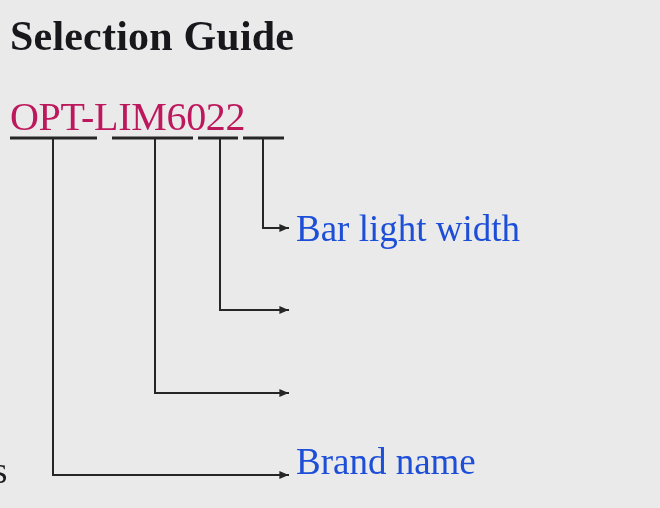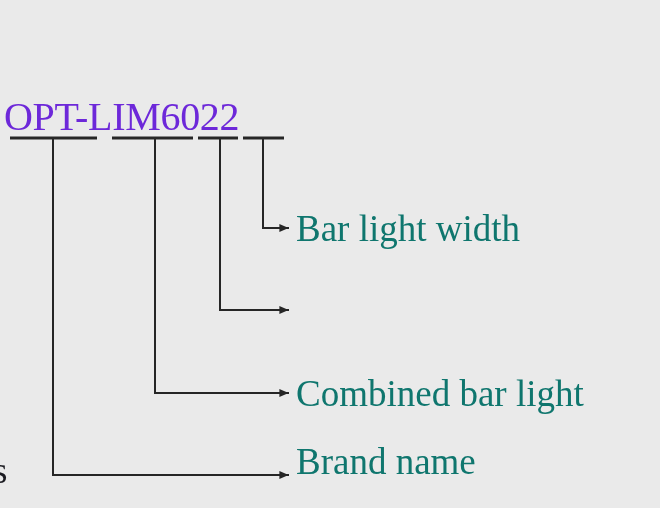--- a/index.html
+++ b/index.html
@@ -33,66 +33,67 @@
     font-weight: bold;
     line-height: 48px;
     letter-spacing: 0.2px;
     white-space: nowrap;
     color: #17171c;
   }
 
   
   .part-number {
     position: absolute;
-    left: 4px;
+    left: 10px;
     top: 94px;
     font-size: 40px;
     font-weight: normal;
     line-height: 46px;
     letter-spacing: -0.3px;
     white-space: nowrap;
-    color: #6d28d9;
+    color: #be185d;
   }
 
   
   #diagram {
     position: absolute;
     left: 0;
     top: 0;
     width: 660px;
     height: 508px;
     overflow: visible;
   }
 
   
   .callout-label {
     position: absolute;
     font-size: 37px;
     font-weight: normal;
     line-height: 42px;
     white-space: nowrap;
-    color: #0f766e;
+    color: #1d4ed8;
   }
 
   
   .edge-fragment {
     position: absolute;
     left: -7px;
     top: 450px;
     font-size: 37px;
     line-height: 42px;
     color: #1c1c22;
     white-space: nowrap;
   }
 </style>
 </head>
 <body>
 
 <div id="page">
 
+  <div class="page-title">Selection Guide</div>
 
   <div class="part-number">OPT-LIM6022</div>
 
   <div class="edge-fragment">s</div>
 
   <svg id="diagram" viewBox="0 0 660 508">
     <defs>
       <marker id="arrowhead" markerWidth="9" markerHeight="8" refX="8.6" refY="4" orient="auto" markerUnits="userSpaceOnUse">
         <path d="M0,0 L9,4 L0,8 z" fill="#262626"></path>
       </marker>
@@ -109,17 +110,16 @@
       <path d="M263,140 L263,228 L288,228" marker-end="url(#arrowhead)"></path>
       <path d="M220,140 L220,310 L288,310" marker-end="url(#arrowhead)"></path>
       <path d="M155,140 L155,393 L288,393" marker-end="url(#arrowhead)"></path>
       <path d="M53,140 L53,475 L288,475" marker-end="url(#arrowhead)"></path>
     </g>
   </svg>
 
   <div class="callout-label" style="left:296px; top:208px;">Bar light width</div>
 
 
-  <div class="callout-label" style="left:296px; top:373px;">Combined bar light</div>
 
   <div class="callout-label" style="left:296px; top:441px;">Brand name</div>
 
 </div>
 
 </body></html>

